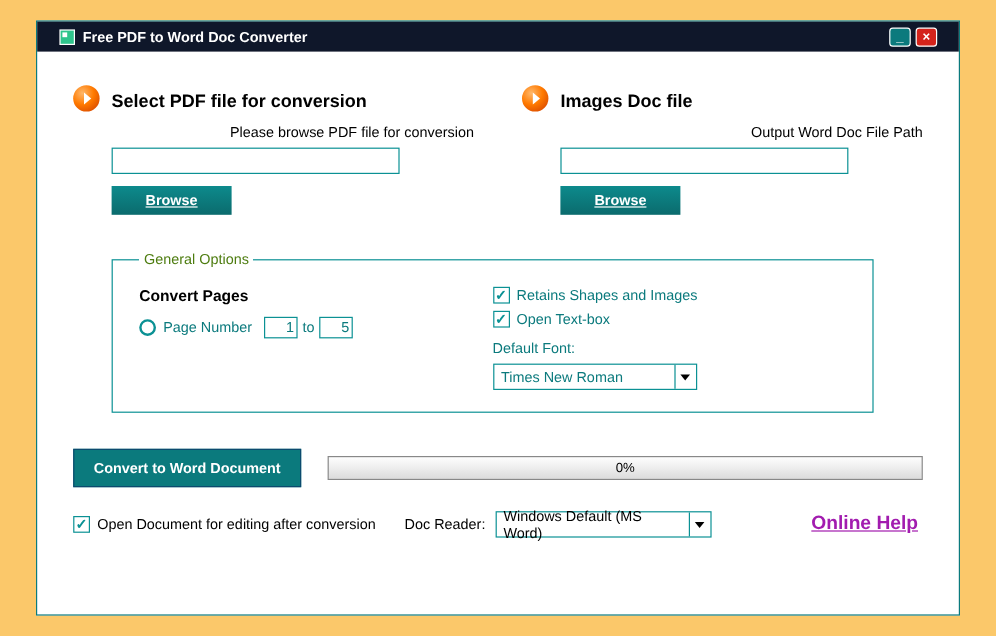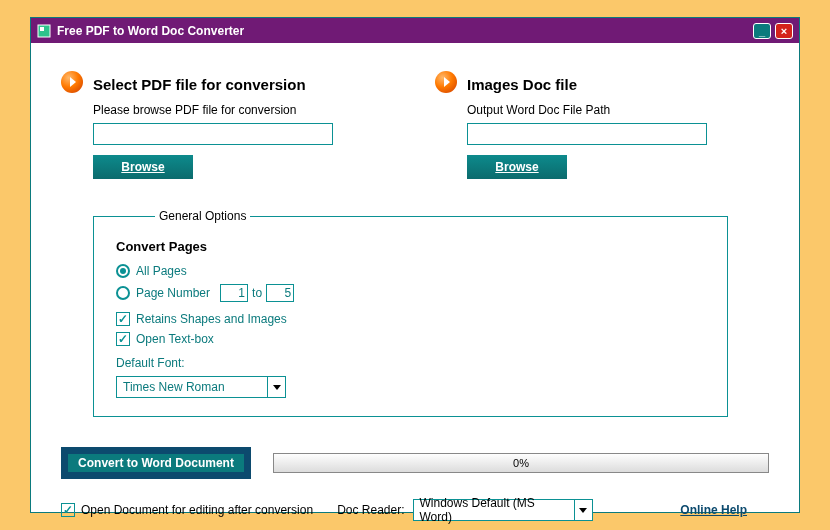--- a/index.html
+++ b/index.html
@@ -17,25 +17,25 @@
   position: absolute;
   left: 30px;
   top: 17px;
   width: 770px;
   height: 496px;
   background: #fff;
   border: 1px solid #0b7a7d;
 }
 .titlebar {
   height: 25px;
-  background: #701a75;
+  background: #0f172a;
   color: #fff;
   display: flex;
   align-items: center;
-  padding: 0 6px;
+  padding: 0 18px;
   font-size: 12px;
   font-weight: bold;
 }
 .titlebar .app-icon {
   width: 14px;
   height: 14px;
   margin-right: 6px;
   display: inline-flex;
   align-items: center;
   justify-content: center;
@@ -90,20 +90,21 @@
   border-top: 5px solid transparent;
   border-bottom: 5px solid transparent;
 }
 .section-title {
   font-size: 15px;
   font-weight: bold;
 }
 .help-text {
   margin: 8px 0 6px 32px;
   font-size: 12px;
+  text-align: right;
 }
 .path-input {
   margin-left: 32px;
   width: 240px;
   height: 22px;
   border: 1px solid #0b9194;
   background: #fff;
 }
 .browse-btn {
   margin: 10px 0 0 32px;
@@ -117,28 +118,26 @@
   font-size: 12px;
   text-decoration: underline;
 }
 fieldset.general {
   margin: 30px 0 0 32px;
   border: 1px solid #0b9194;
   padding: 12px 22px 18px 22px;
   width: 635px;
 }
 fieldset.general legend {
-  color: #000000;
+  color: #4d7c0f;
   font-size: 12px;
   padding: 0 4px;
-  margin-left: 39px;
 }
 .opts-row {
   display: flex;
-  flex-direction: column;
 }
 .opts-left, .opts-right {
   flex: 1;
 }
 .subheader {
   font-weight: bold;
   margin: 4px 0 10px 0;
   font-size: 13px;
 }
 .radio-row, .check-row {
@@ -221,47 +220,47 @@
   display: flex;
   align-items: center;
   margin-top: 30px;
 }
 .convert-btn {
   width: 190px;
   height: 32px;
   background: #0b7a7d;
   color: #fff;
   font-weight: bold;
-  border: 7px solid #0c4a6e;
+  border: 1px solid #0c4a6e;
   cursor: pointer;
   font-size: 12px;
 }
 .progress {
   flex: 1;
   margin-left: 22px;
   height: 20px;
   border: 1px solid #888;
   background: linear-gradient(#fefefe, #dcdcdc);
   display: flex;
   align-items: center;
   justify-content: center;
   font-size: 11px;
 }
 .bottom-row2 {
   display: flex;
   align-items: center;
   margin-top: 18px;
 }
 .help-link {
-  color: #0c4a6e;
+  color: #a21caf;
   font-weight: bold;
   text-decoration: underline;
-  font-size: 12px;
+  font-size: 16px;
   margin-left: auto;
-  margin-right: 22px;
+  margin-right: 4px;
   cursor: pointer;
 }
 .reader-label {
   margin: 0 8px 0 24px;
 }
 </style>
 </head>
 <body>
 
 <div class="window">
@@ -301,24 +300,20 @@
         <br>
         <button class="browse-btn">Browse</button>
       </div>
     </div>
 
     <fieldset class="general">
       <legend>General Options</legend>
       <div class="opts-row">
         <div class="opts-left">
           <div class="subheader">Convert Pages</div>
-          <div class="radio-row">
-            <span class="radio checked"></span>
-            <span>All Pages</span>
-          </div>
           <div class="radio-row">
             <span class="radio"></span>
             <span>Page Number</span>
             <input class="rng-input" style="margin-left: 10px;" value="1">
             <span>to</span>
             <input class="rng-input" value="5" style="">
           </div>
         </div>
         <div class="opts-right">
           <div class="check-row" style="margin-top:4px;">

